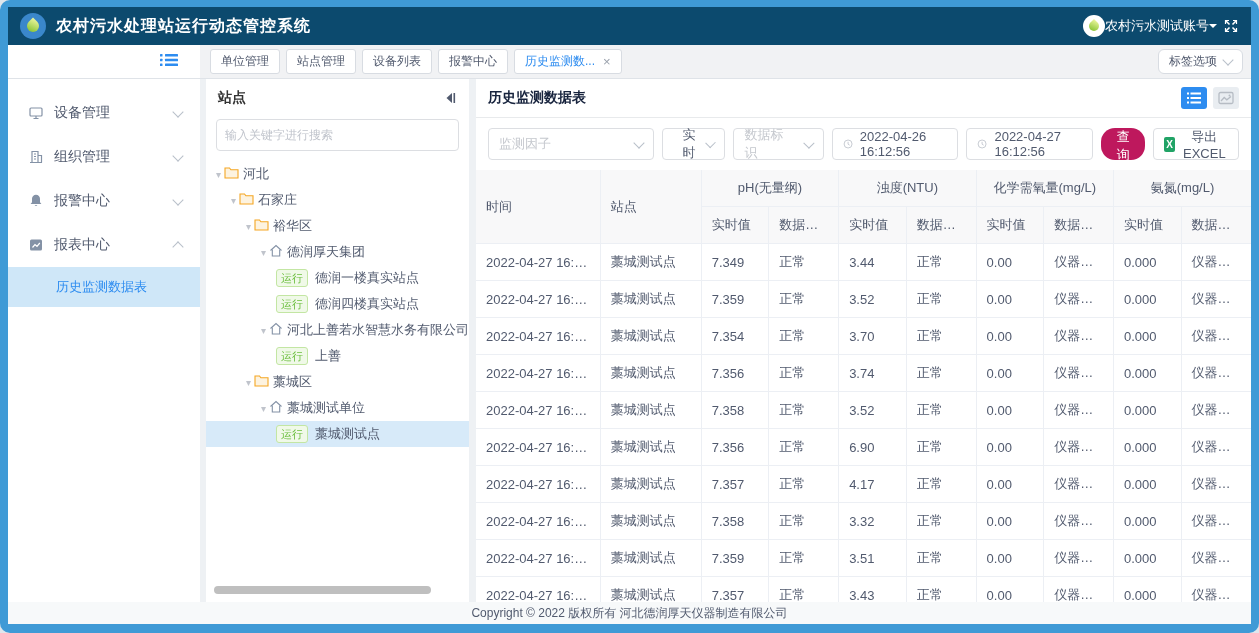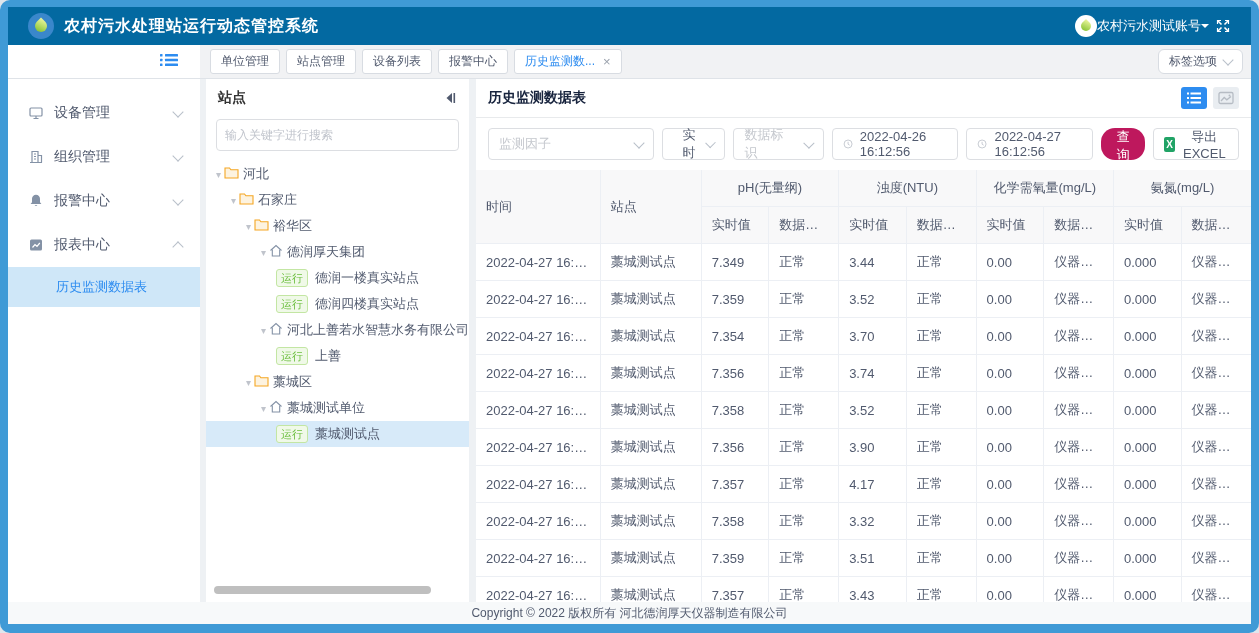--- a/index.html
+++ b/index.html
@@ -1,19 +1,19 @@
 <!DOCTYPE html>
 <html><head>
 <meta charset="utf-8">
 <style>
   html,body{margin:0;padding:0;background:#dfe6ec;font-family:"Liberation Sans","DejaVu Sans",sans-serif;}
   .frame{width:1259px;height:633px;box-sizing:border-box;background:#3f9ad6;border-radius:10px;
          padding:7px 8px 9px 8px;display:flex;flex-direction:column;overflow:hidden;}
   
-  .header{flex:0 0 38px;background:#0369a1;display:flex;align-items:center;padding:0 20px;color:#fff;}
+  .header{flex:0 0 38px;background:#0c4a6e;display:flex;align-items:center;padding:0 12px;color:#fff;}
   .logo{width:26px;height:26px;border-radius:50%;background:#3a87cb;position:relative;margin-right:10px;flex:0 0 26px;}
   .drop{position:absolute;left:7px;top:7px;width:12px;height:12px;background:linear-gradient(160deg,#eef7a0,#7fbf2a);
         border-radius:0 50% 50% 50%;transform:rotate(45deg);}
   .app-title{font-size:16px;font-weight:bold;letter-spacing:1px;}
   .header-right{margin-left:auto;display:flex;align-items:center;}
   .avatar{width:22px;height:22px;border-radius:50%;background:#fff;position:relative;}
   .avatar .drop{left:6px;top:6px;width:10px;height:10px;}
   .account{font-size:13px;}
   .caret-down{width:0;height:0;border-top:4px solid #fff;border-left:4px solid transparent;border-right:4px solid transparent;}
   .fs-icon{display:flex;align-items:center;margin-left:6px;cursor:pointer;}
@@ -464,21 +464,21 @@
                 <td>0.00</td>
                 <td>仪器离线</td>
                 <td>0.000</td>
                 <td>仪器离线</td>
               </tr>
               <tr>
                 <td>2022-04-27 16:07:05</td>
                 <td>藁城测试点</td>
                 <td>7.356</td>
                 <td>正常</td>
-                <td>3.90</td>
+                <td>6.90</td>
                 <td>正常</td>
                 <td>0.00</td>
                 <td>仪器离线</td>
                 <td>0.000</td>
                 <td>仪器离线</td>
               </tr>
               <tr>
                 <td>2022-04-27 16:06:05</td>
                 <td>藁城测试点</td>
                 <td>7.357</td>

